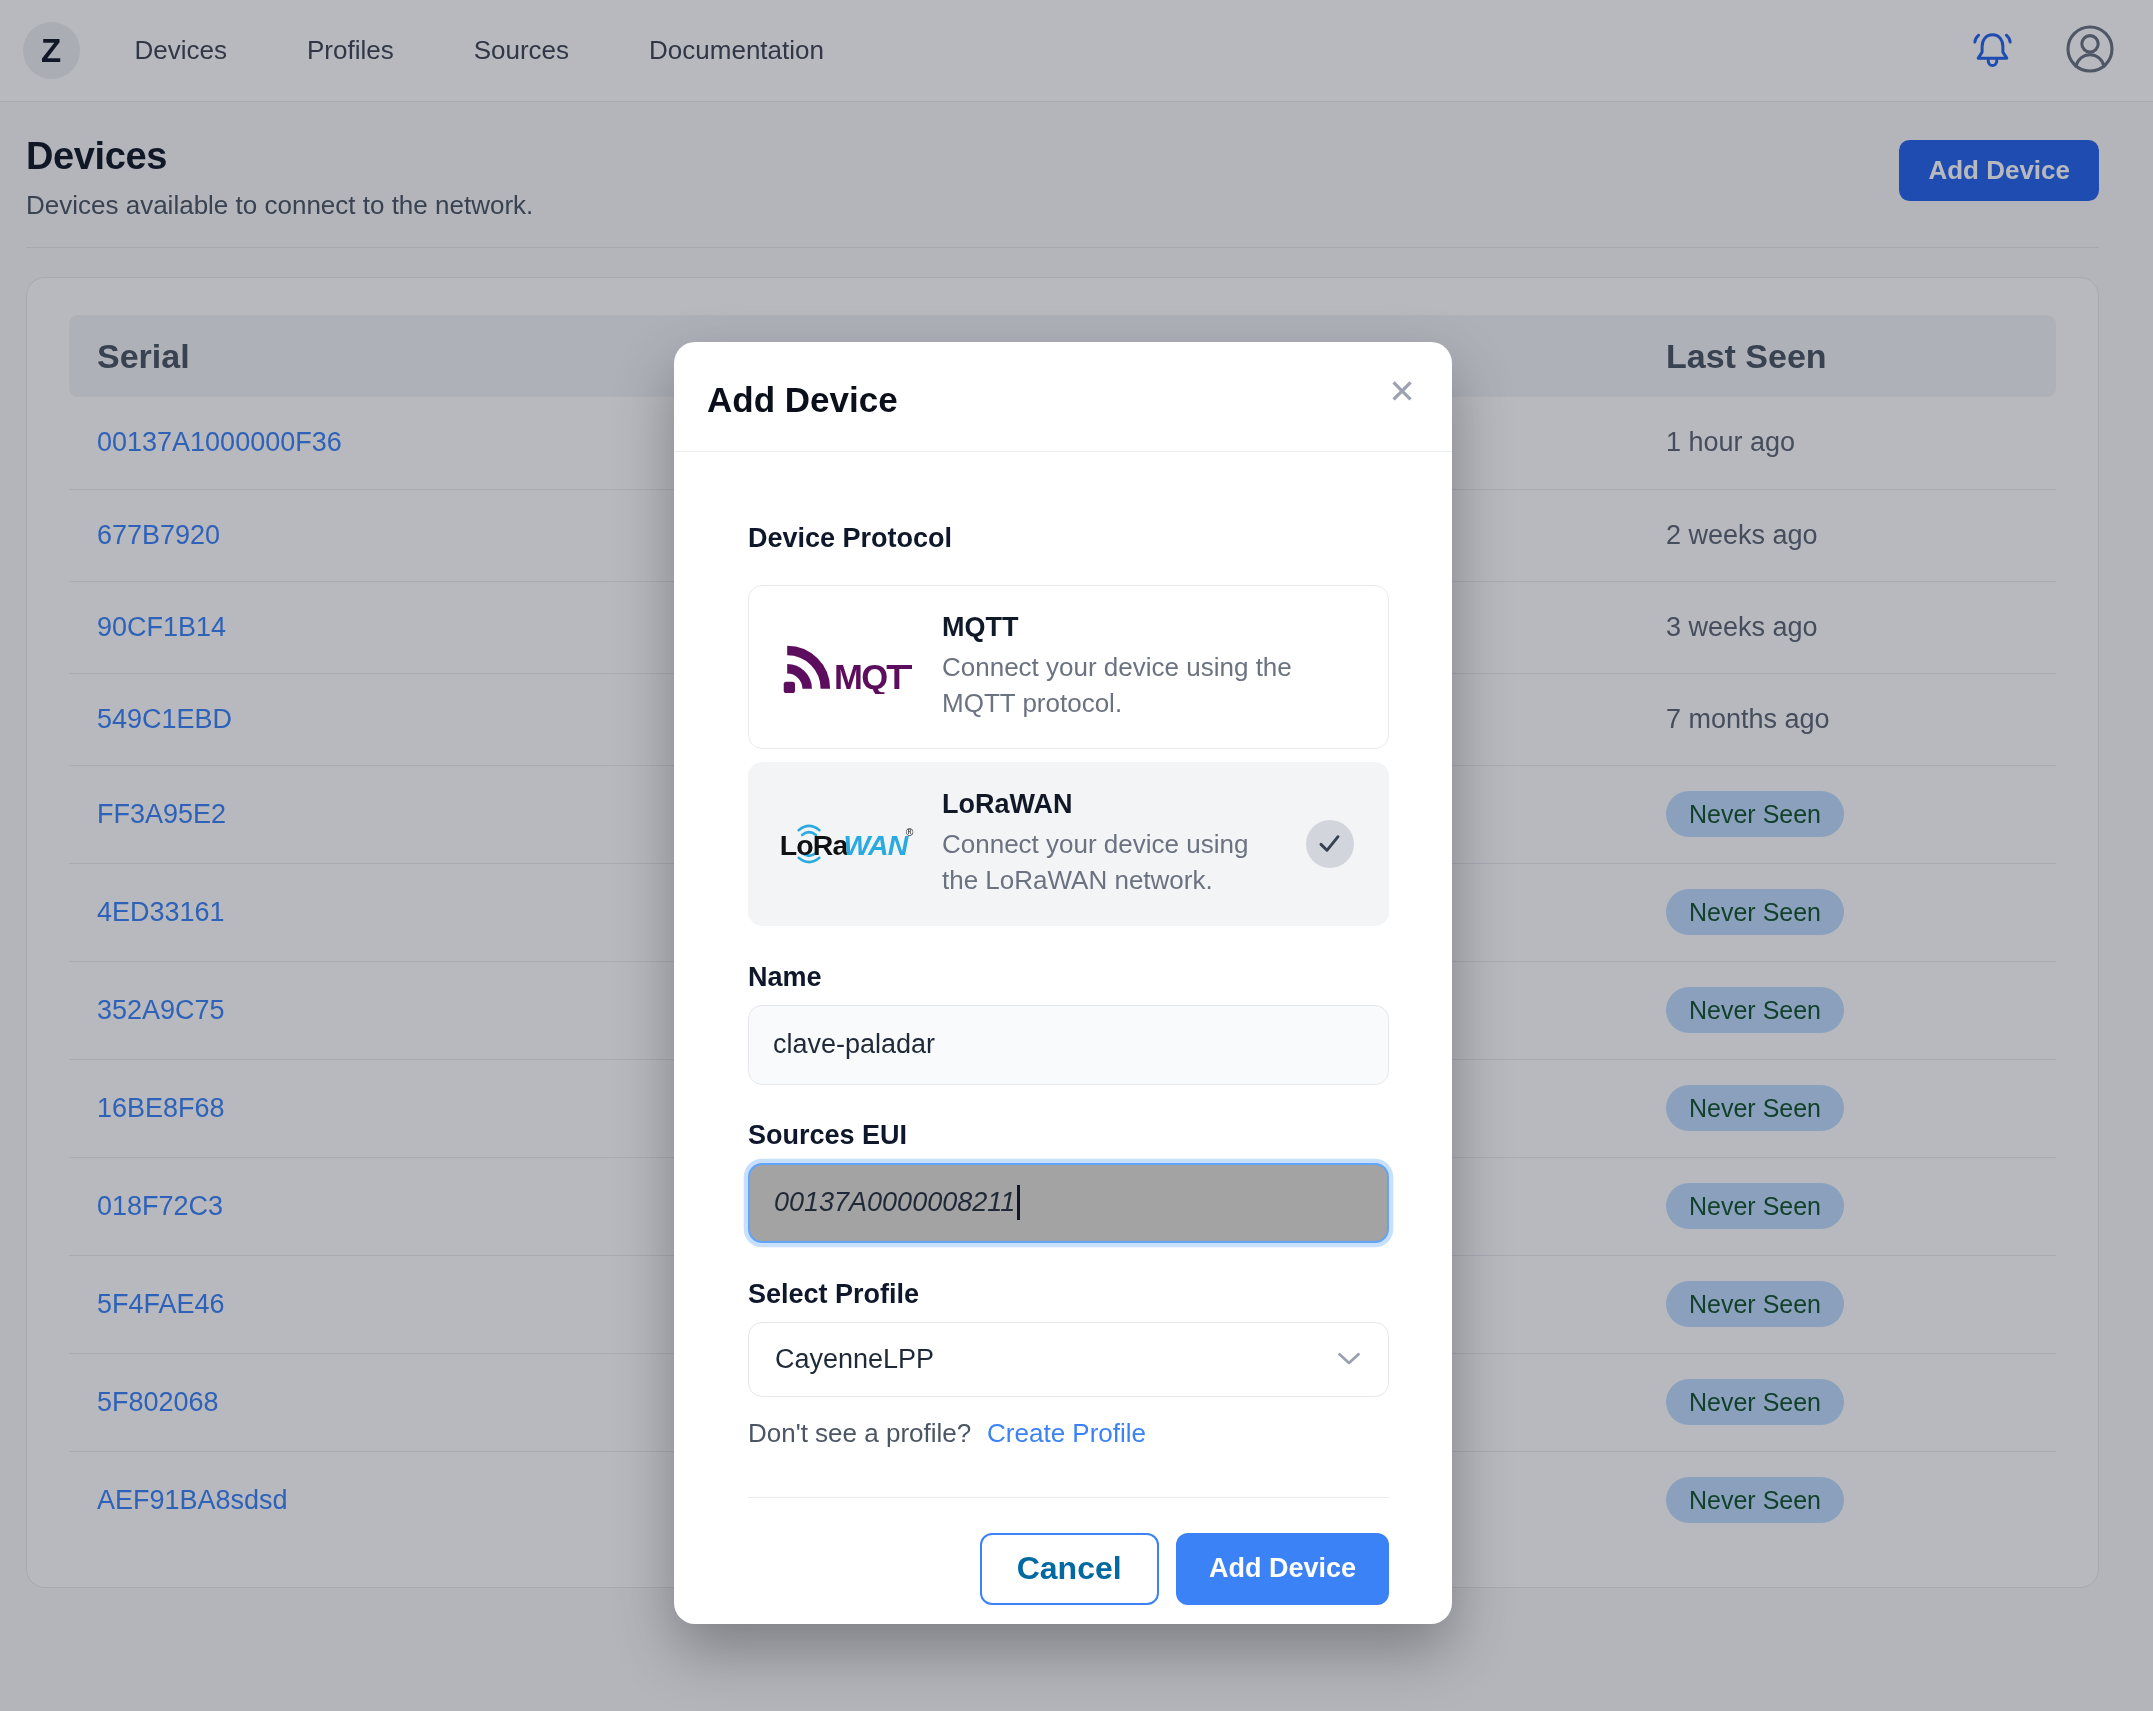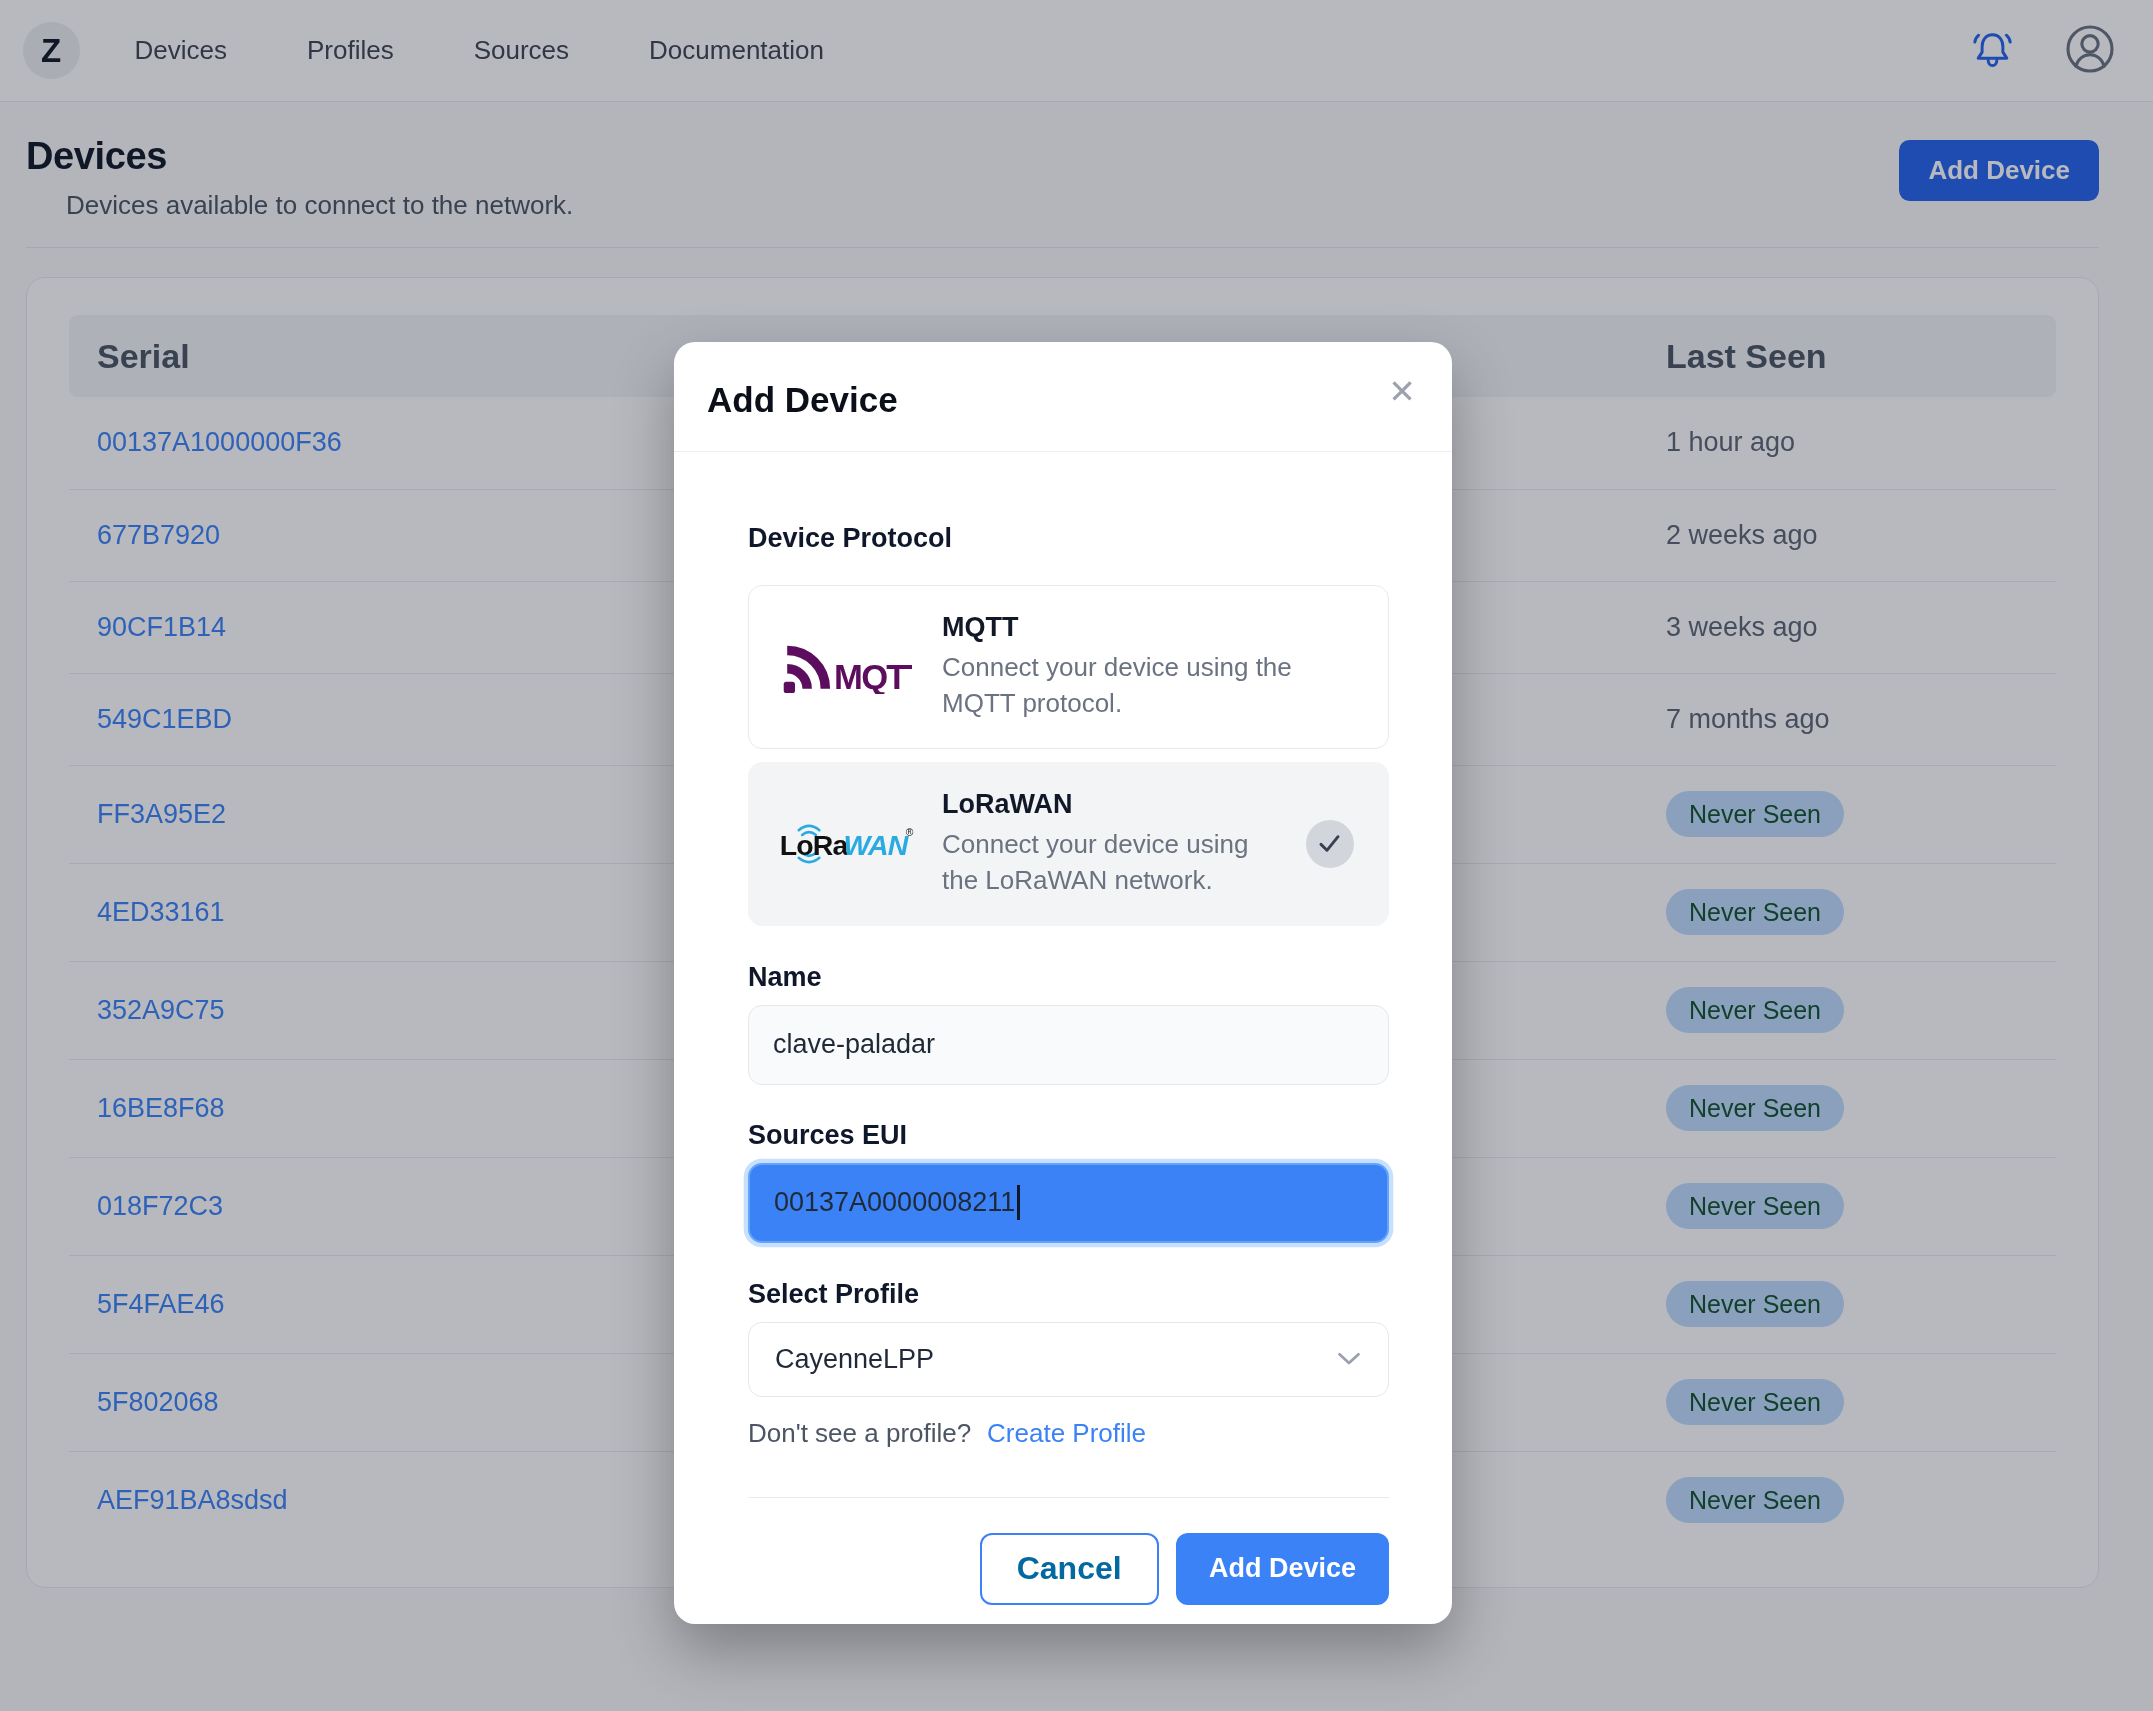--- a/index.html
+++ b/index.html
@@ -22,21 +22,21 @@
     font-size: 33px; font-weight: 700; color: #111827; flex: 0 0 auto;
   }
   .nav-links { display: flex; align-items: center; margin-left: 55px; gap: 80px; }
   .nav-link { font-size: 26px; font-weight: 500; color: #3f4654; cursor: pointer; }
   .nav-right { margin-left: auto; display: flex; align-items: center; gap: 50px; }
   .icon-btn { background: none; border: none; cursor: pointer; display: flex; align-items: center; }
 
   
   .page-head { margin: 33px 54px 0 26px; display: flex; align-items: flex-start; justify-content: space-between; }
   .page-title { font-size: 38px; font-weight: 700; color: #111827; letter-spacing: -0.4px; }
-  .page-subtitle { font-size: 26px; color: #4b5563; margin-top: 12px; margin-left: 40px; }
+  .page-subtitle { font-size: 26px; color: #4b5563; margin-top: 12px; }
   .btn-add-top {
     background: #2563eb; color: #fff; font-size: 26px; font-weight: 600;
     border: none; border-radius: 10.4px; padding: 14.7px 29px; cursor: pointer; margin-top: 5.2px;
     font-family: inherit;
   }
   .head-divider { border: none; border-top: 1.7px solid #e5e7eb; margin: 26px 54px 0 26px; }
 
   
   .card {
     margin: 29px 54px 0 26px; background: #ffffff; border: 0.9px solid #e7e9ee;
@@ -101,22 +101,23 @@
   .lbl-eui { margin-top: 35px; }
   .lbl-profile { margin-top: 36px; }
 
   .text-input {
     margin-top: 12px; width: 100%; height: 80px; border-radius: 14px;
     font-size: 27px; color: #1f2937; padding: 0 24px; font-family: inherit;
     display: flex; align-items: center;
   }
   .input-name { background: #f9fafb; border: 1.7px solid #e5e7eb; }
   .input-eui {
-    background: #3b82f6; border: 2.6px solid #60a5fa;
+    background: #a3a3a3; border: 2.6px solid #60a5fa;
     box-shadow: 0 0 0 4.3px rgba(96, 165, 250, 0.35);
+    font-style: italic;
   }
   .cursor-bar { display: inline-block; width: 2.6px; height: 35px; background: #111827; margin-left: 1.7px; vertical-align: middle; }
 
   .select-box {
     margin-top: 12px; width: 100%; height: 75px; border-radius: 14px;
     background: #ffffff; border: 1.7px solid #e5e7eb; display: flex; align-items: center;
     padding: 0 26px; font-size: 27px; color: #1f2937; cursor: pointer;
   }
   .select-box .chev { margin-left: auto; }
 

